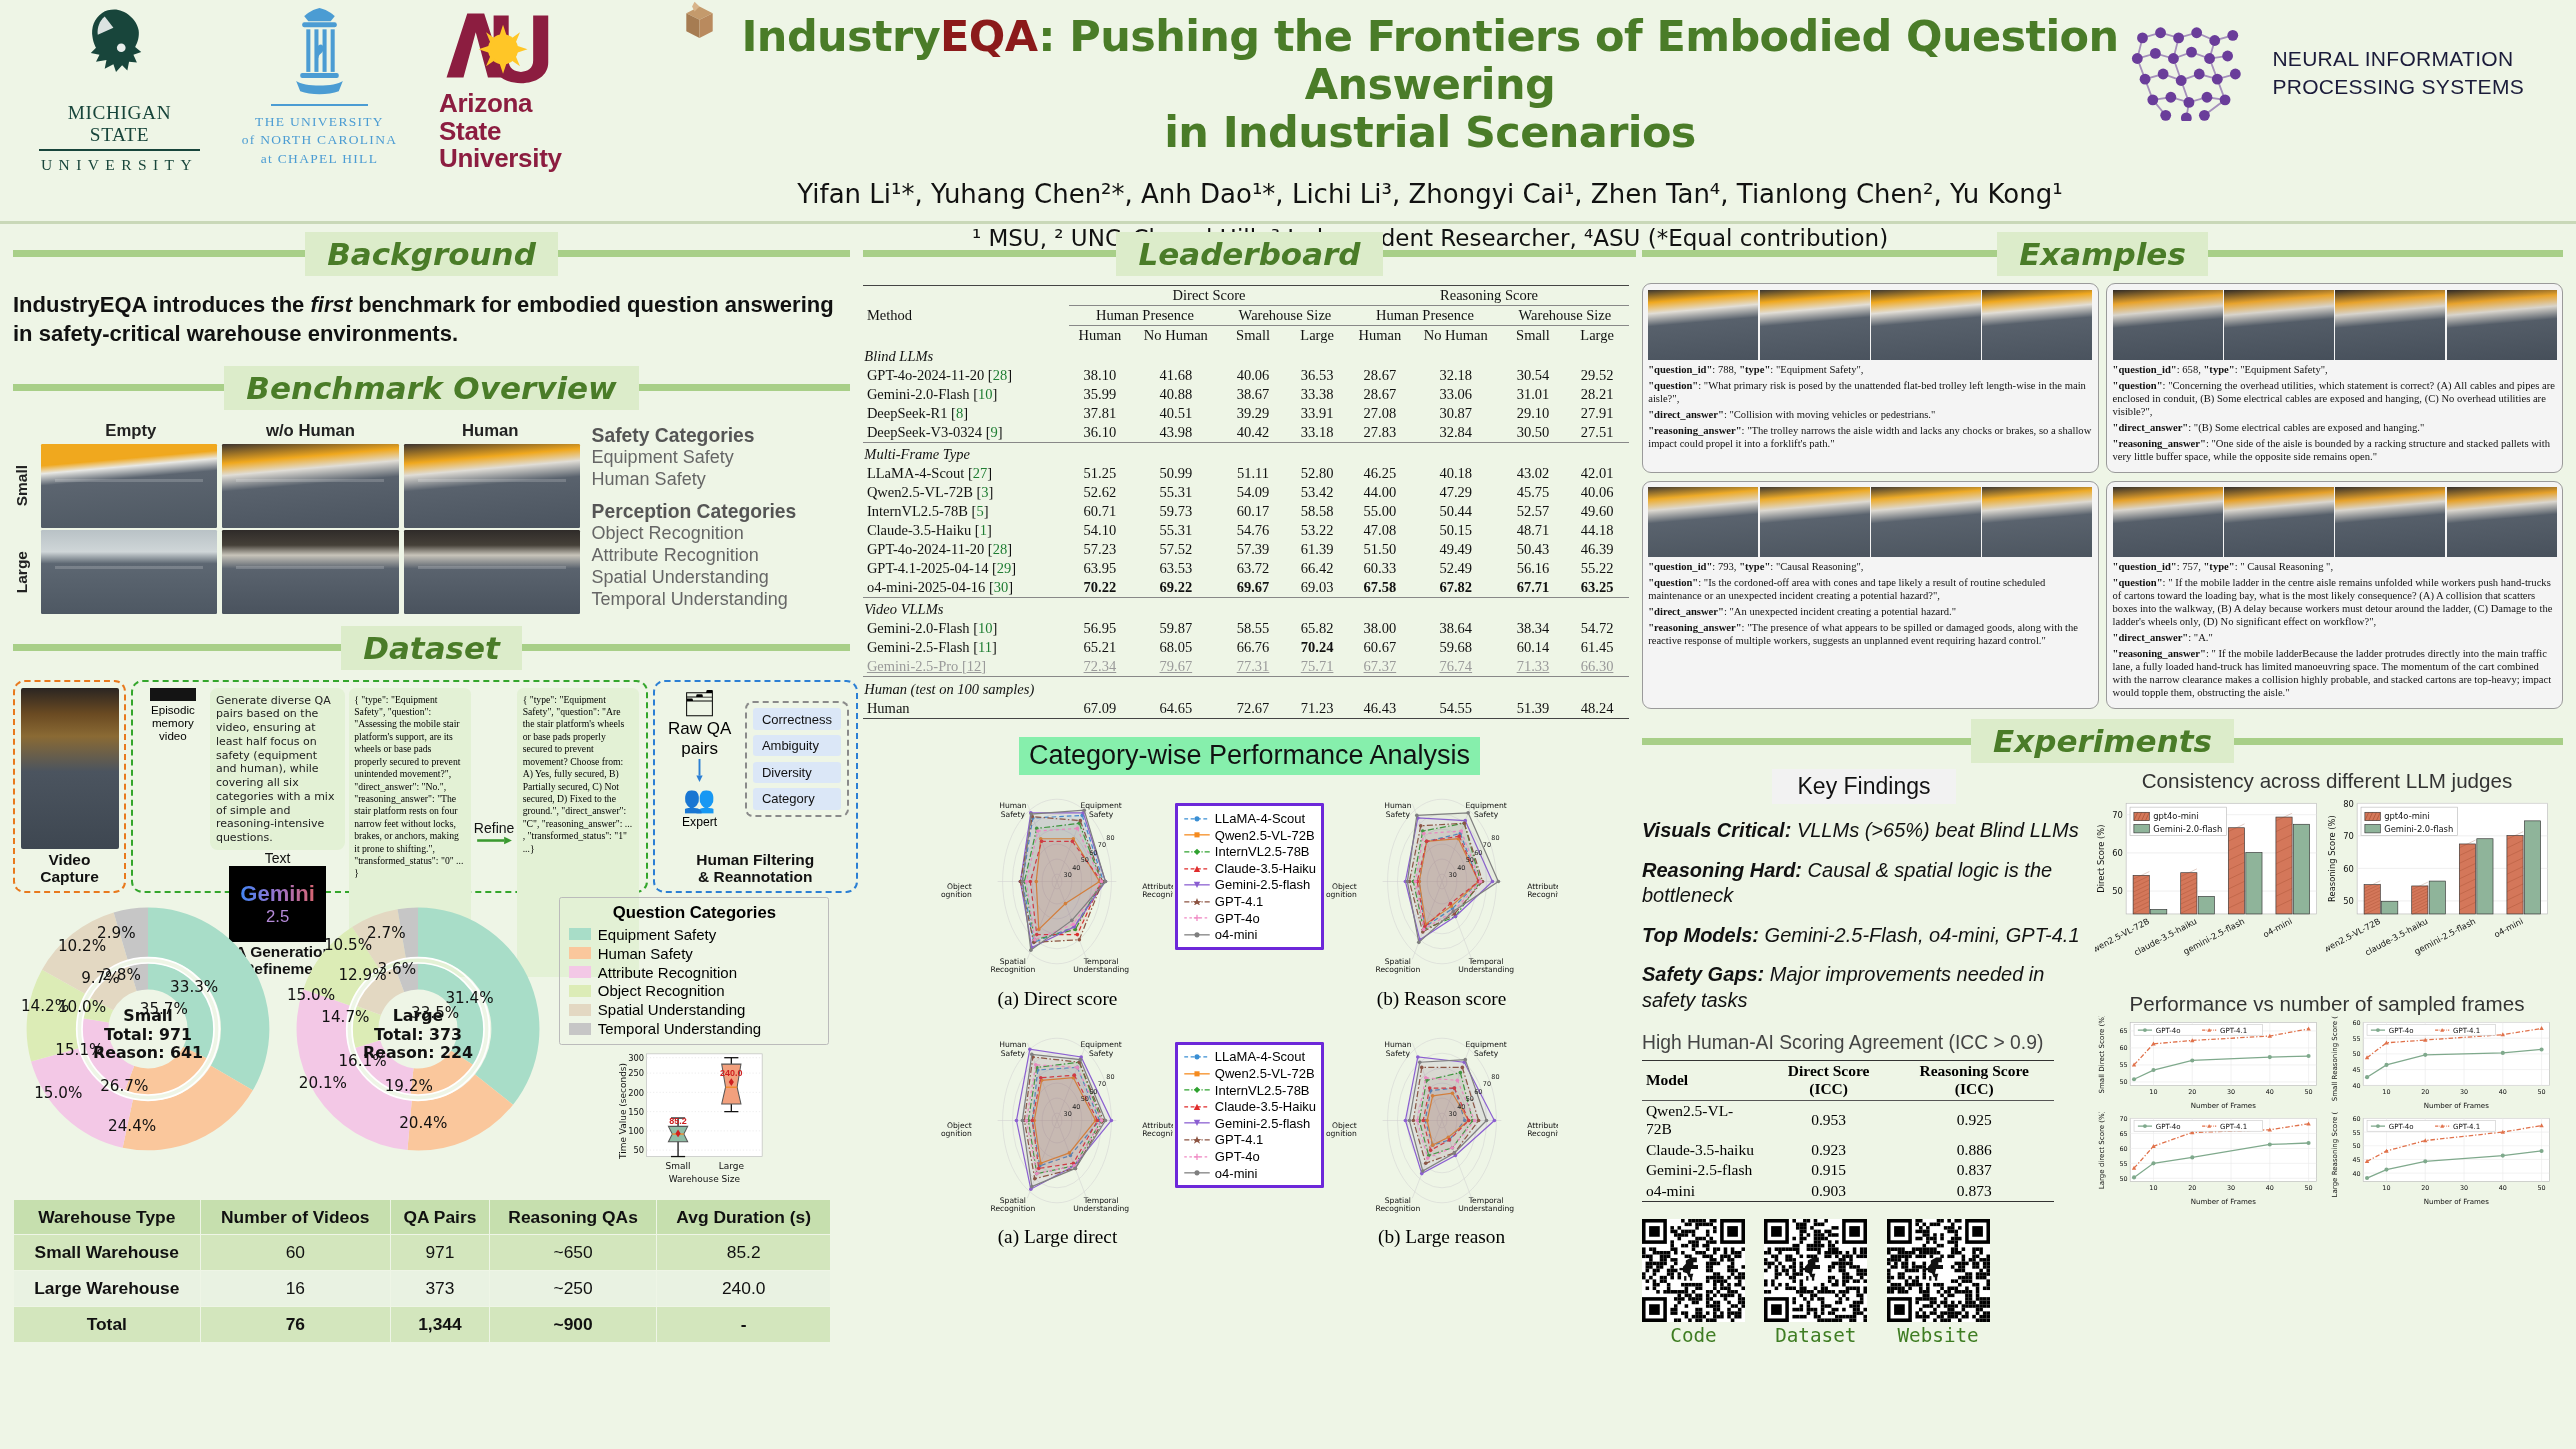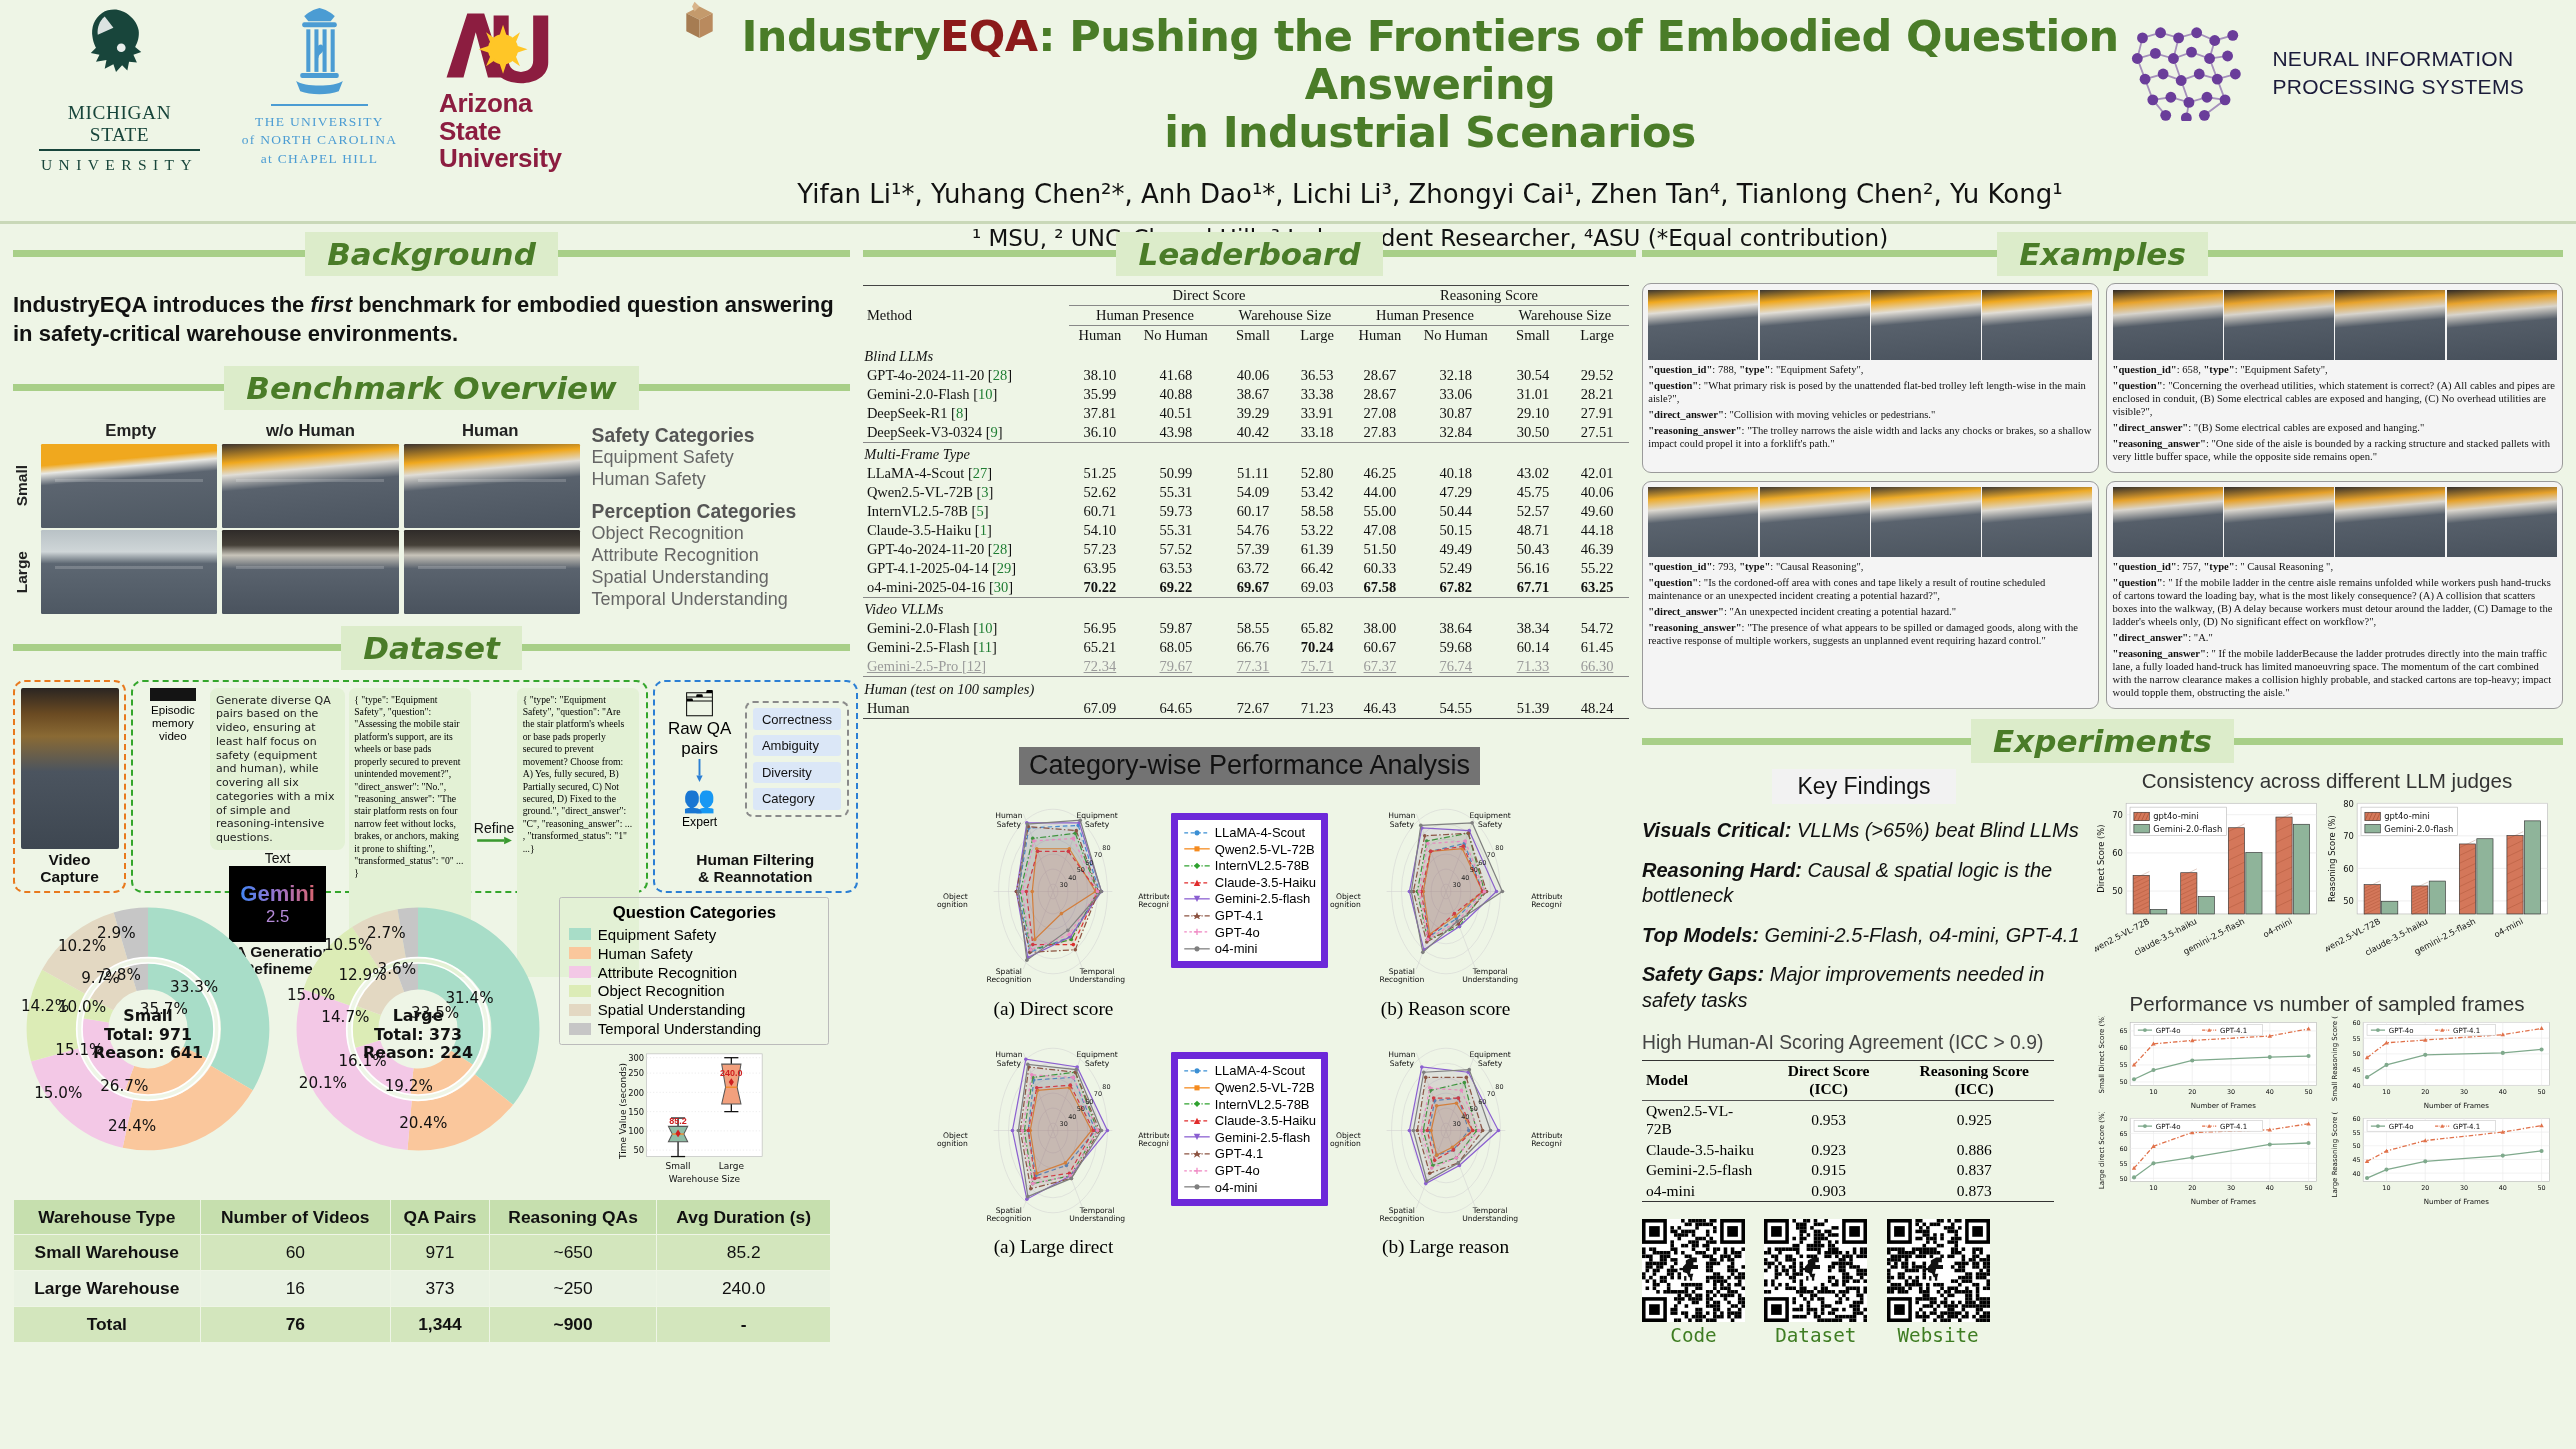--- a/index.html
+++ b/index.html
@@ -141,29 +141,29 @@
   .lb .top { border-top:1.9px solid #444; }
   .lb .mid { border-top:1px solid #888; }
   .lb .bot { border-bottom:1.9px solid #444; }
   .lb .grp { font-style:italic; text-align:left; padding-left:1.3px; padding-top:3.2px;}
   .lb .ref { color:#1e7d32; }
   .lb .bold { font-weight:bold; }
   .lb .grey { color:#9a9a9a;text-decoration:underline; }
   .lb .ul { border-bottom:0.8px solid #888; }
   .lb .indent { padding-left:16.7px; }
 
-  .chart-title { background:#737373; text-align:center; font-size:27px; padding:3.9px 10.3px;
-     display:inline-block; color:#111; margin:19px 0 0 0;}
+  .chart-title { background:#86efac; text-align:center; font-size:27px; padding:3.9px 10.3px;
+     display:inline-block; color:#111; margin:9px 0 0 0;}
 
   
   .radar-row { display:flex; align-items:flex-start; justify-content:center; }
   .radar { width:232px; }
   .radar svg { width:232px; height:213px; }
   .radar .cap { text-align:center; font-family:"Liberation Serif", serif; font-size:19.3px; margin-top:-2.6px;}
-  .rlegend { border:7px solid #6d28d9; background:#fff; padding:3.2px 5.2px; font-size:13px;
+  .rlegend { border:3px solid #6d28d9; background:#fff; padding:3.2px 5.2px; font-size:13px;
      margin:28px 1.3px 0 1.3px; border-radius:1.3px; }
   .rlegend div { display:flex; align-items:center; gap:3.9px; margin:1.6px 0; white-space:nowrap;}
   .rlegend svg { width:28px; height:7.7px; }
 
   
   .kf-title { background:#f2f2f2; font-size:23px; padding:3.9px 26px; display:inline-block; color:#111;}
   .kf-item { font-size:20px; line-height:1.28; margin-top:14px; color:#111;font-style:italic;}
   .kf-item b { font-weight:bold; }
   .icc-h { font-size:19.3px; color:#444; margin-top:18px;}
   .icc { font-family:"Liberation Serif", serif; margin-top:6.4px; }

